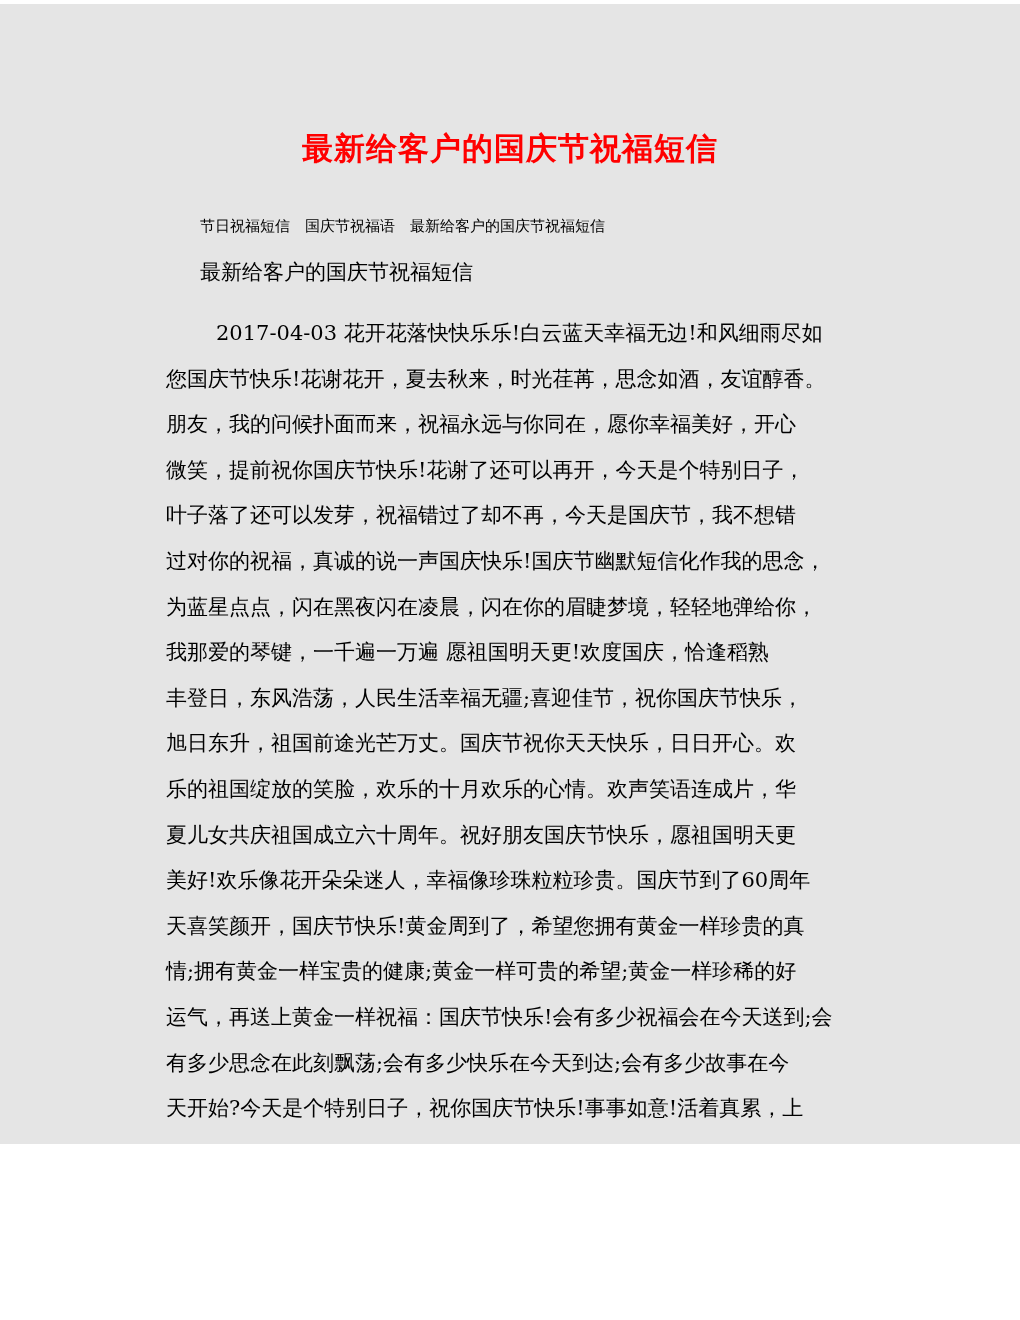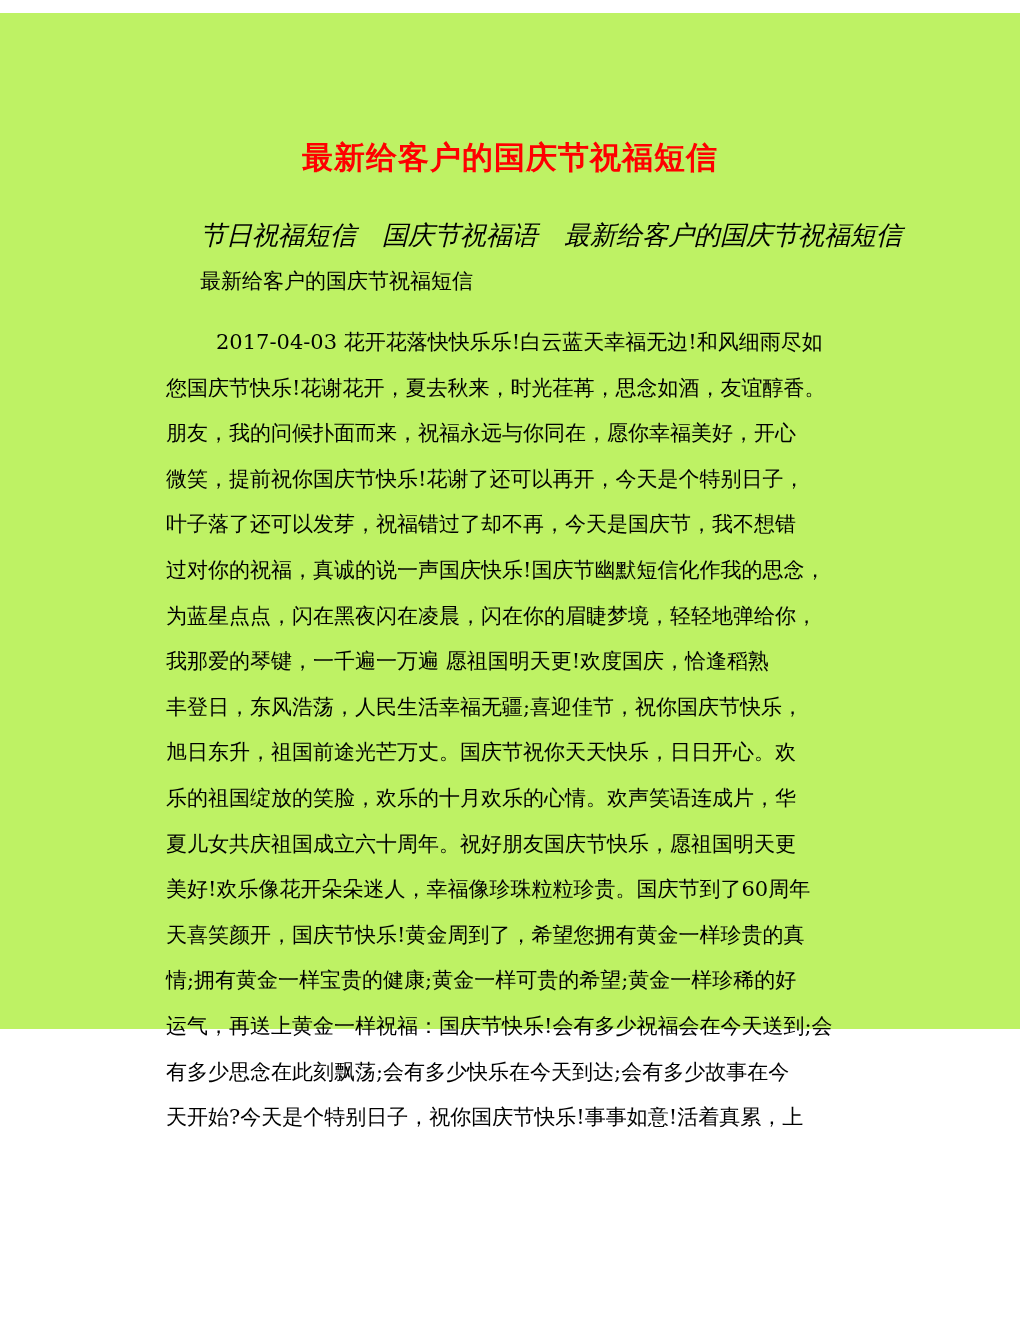--- a/index.html
+++ b/index.html
@@ -11,46 +11,45 @@
       width: 1020px;
       height: 1320px;
       position: relative;
       overflow: hidden;
       font-family: "DejaVu Serif", "Liberation Serif", serif;
       color: #000000;
     }
     .page {
       position: absolute;
       left: 0;
-      top: 13px;
+      top: 4px;
       width: 1020px;
-      height: 1016px;
-      background: #bef264;
+      height: 1140px;
+      background: #e5e5e5;
     }
     .title {
       position: absolute;
       left: 0;
       top: 124px;
       width: 1020px;
       text-align: center;
       font-size: 31px;
       line-height: 40px;
       font-weight: bold;
       letter-spacing: 1px;
       margin: 0;
     }
     .tags {
       position: absolute;
       left: 200px;
       top: 207px;
-      font-size: 26px;
+      font-size: 15px;
       line-height: 30px;
       white-space: pre;
       margin: 0;
-      font-style: italic;
     }
     .subhead {
       position: absolute;
       left: 200px;
       top: 253px;
       font-size: 21px;
       line-height: 30px;
       white-space: pre;
       margin: 0;
     }

